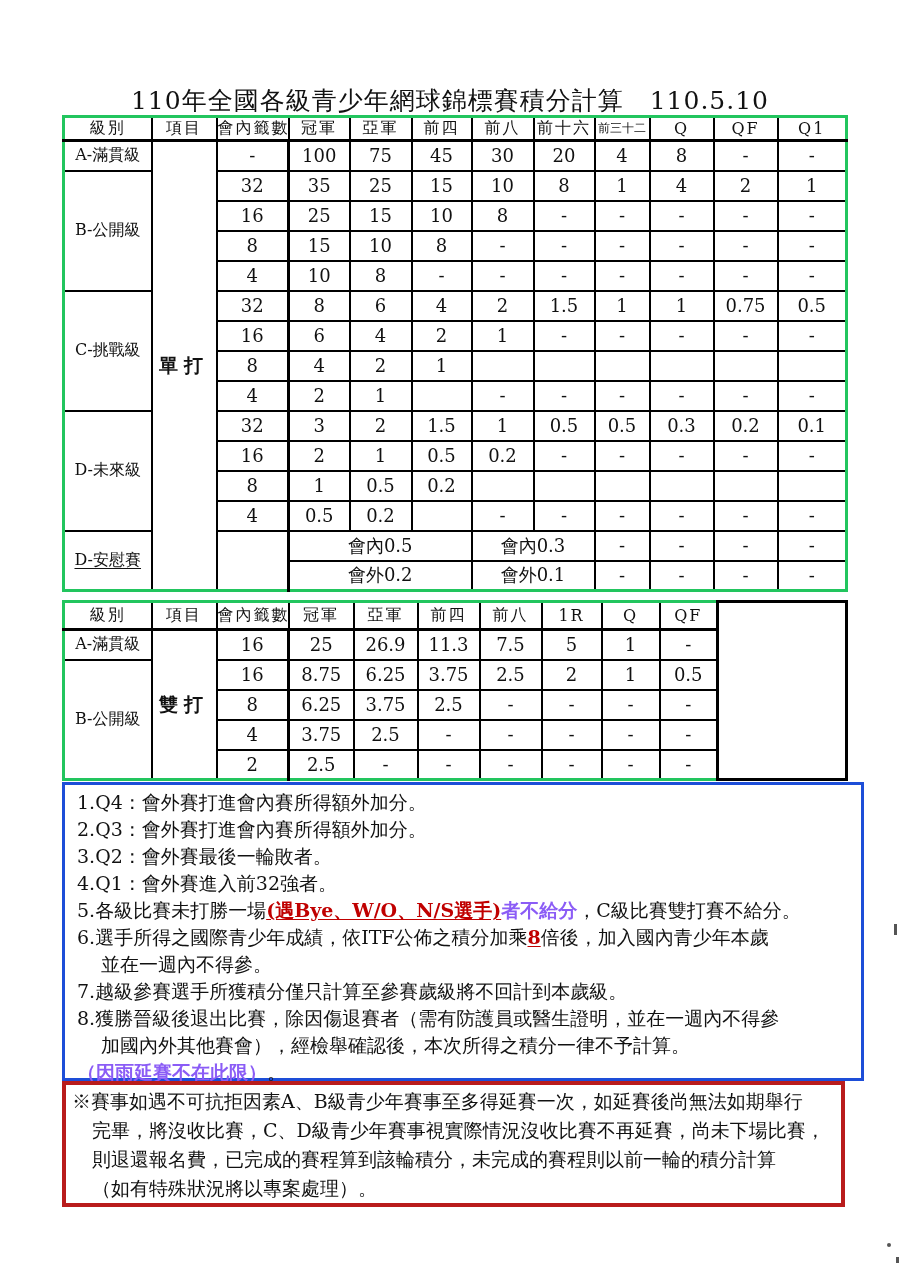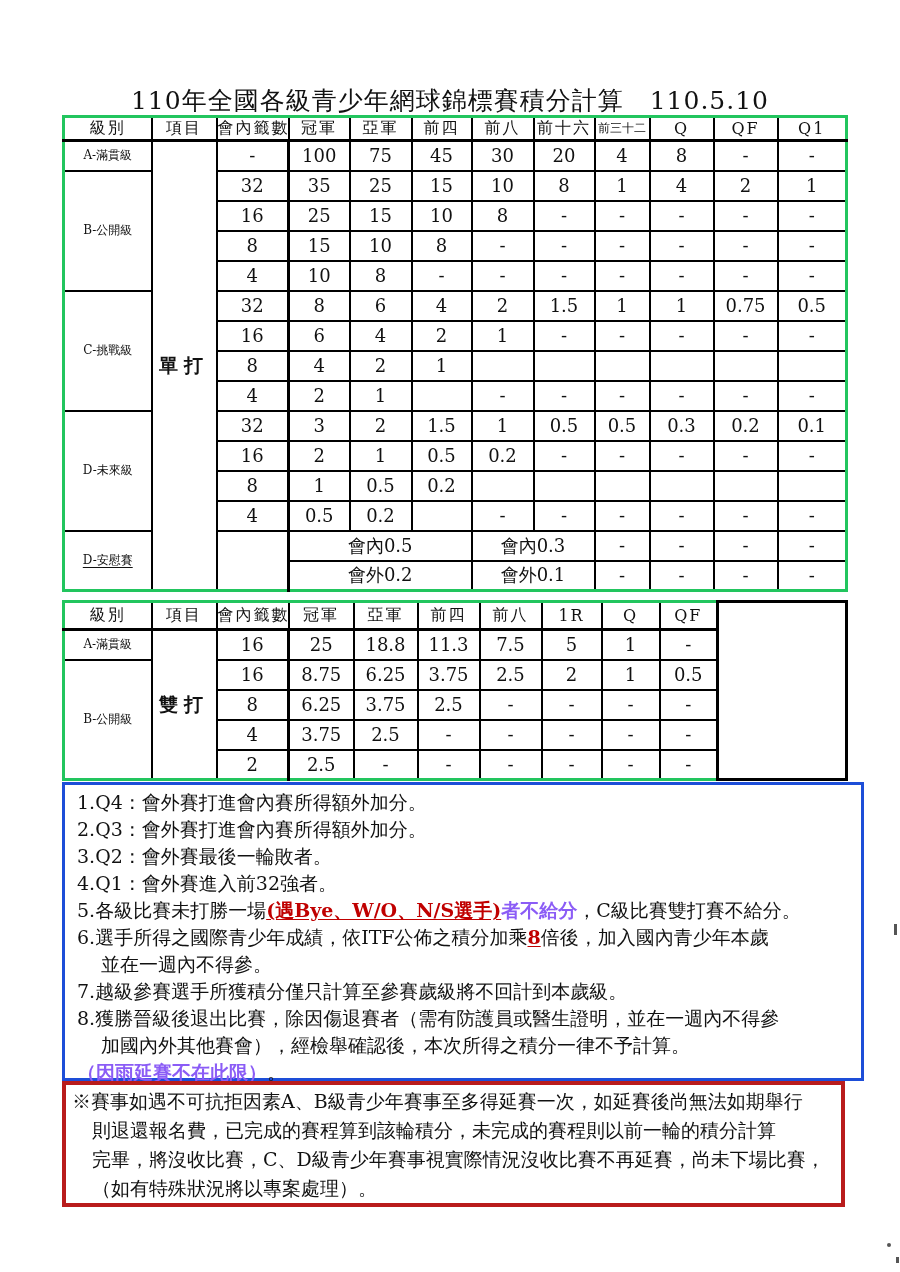--- a/index.html
+++ b/index.html
@@ -24,21 +24,21 @@
   th, td {
     border:2px solid #000; text-align:center; vertical-align:middle;
     font-weight:normal; padding:0; overflow:hidden; white-space:nowrap;
   }
   th { border-bottom:3px solid #000; font-size:16px; letter-spacing:2px; }
   th.small { font-size:12px; letter-spacing:0; }
   .t1 th { height:24px; }
   .t1 td { height:30px; font-size:18px; }
   .t2 th { height:28px; }
   .t2 td { height:30px; font-size:18px; }
-  td.lvl { font-size:12px; letter-spacing:0; }
+  td.lvl { font-size:16px; letter-spacing:0; }
   td.item { font-size:19px; font-weight:bold; letter-spacing:6px; }
   td.draw { border-right:3px solid #000; }
   td.filler { border:3px solid #000; }
   .underline { text-decoration:underline; text-underline-offset:3px; }
   .notes {
     position:absolute; left:62px; top:782px; width:802px; height:299px;
     border:3px solid #1d4ed8; font-size:19px; line-height:27px;
     padding:4px 8px 0 12px;
   }
   .notes .cont { padding-left:24px; }
@@ -298,21 +298,21 @@
     <th>1R</th>
     <th>Q</th>
     <th>QF</th>
     <td class="filler" rowspan="6"></td>
   </tr>
   <tr>
     <td class="lvl">A-滿貫級</td>
     <td class="item" rowspan="5">雙打</td>
     <td class="draw">16</td>
     <td>25</td>
-    <td>18.8</td>
+    <td>26.9</td>
     <td>11.3</td>
     <td>7.5</td>
     <td>5</td>
     <td>1</td>
     <td>-</td>
   </tr>
   <tr>
     <td class="lvl" rowspan="4">B-公開級</td>
     <td class="draw">16</td>
     <td>8.75</td>
@@ -365,20 +365,20 @@
   <div><span>6.選手所得之國際青少年成績，依ITF公佈之積分加乘</span><span class="redu">8</span><span>倍後，加入國內青少年本歲</span></div>
   <div class="cont">並在一週內不得參。</div>
   <div>7.越級參賽選手所獲積分僅只計算至參賽歲級將不回計到本歲級。</div>
   <div>8.獲勝晉級後退出比賽，除因傷退賽者（需有防護員或醫生證明，並在一週內不得參</div>
   <div class="cont">加國內外其他賽會），經檢舉確認後，本次所得之積分一律不予計算。</div>
   <div><span class="red">（因雨延賽不在此限）</span><span>。</span></div>
 </div>
 
 <div class="footbox">
   <div>※賽事如遇不可抗拒因素A、B級青少年賽事至多得延賽一次，如延賽後尚無法如期舉行</div>
+  <div class="cont">完畢，將沒收比賽，C、D級青少年賽事視實際情況沒收比賽不再延賽，尚未下場比賽，</div>
   <div class="cont">則退還報名費，已完成的賽程算到該輪積分，未完成的賽程則以前一輪的積分計算</div>
-  <div class="cont">完畢，將沒收比賽，C、D級青少年賽事視實際情況沒收比賽不再延賽，尚未下場比賽，</div>
   <div class="cont">（如有特殊狀況將以專案處理）。</div>
 </div>
 
 <div class="artifact a1"></div>
 <div class="artifact a2"></div>
 <div class="artifact a3"></div>
 
 </body></html>

